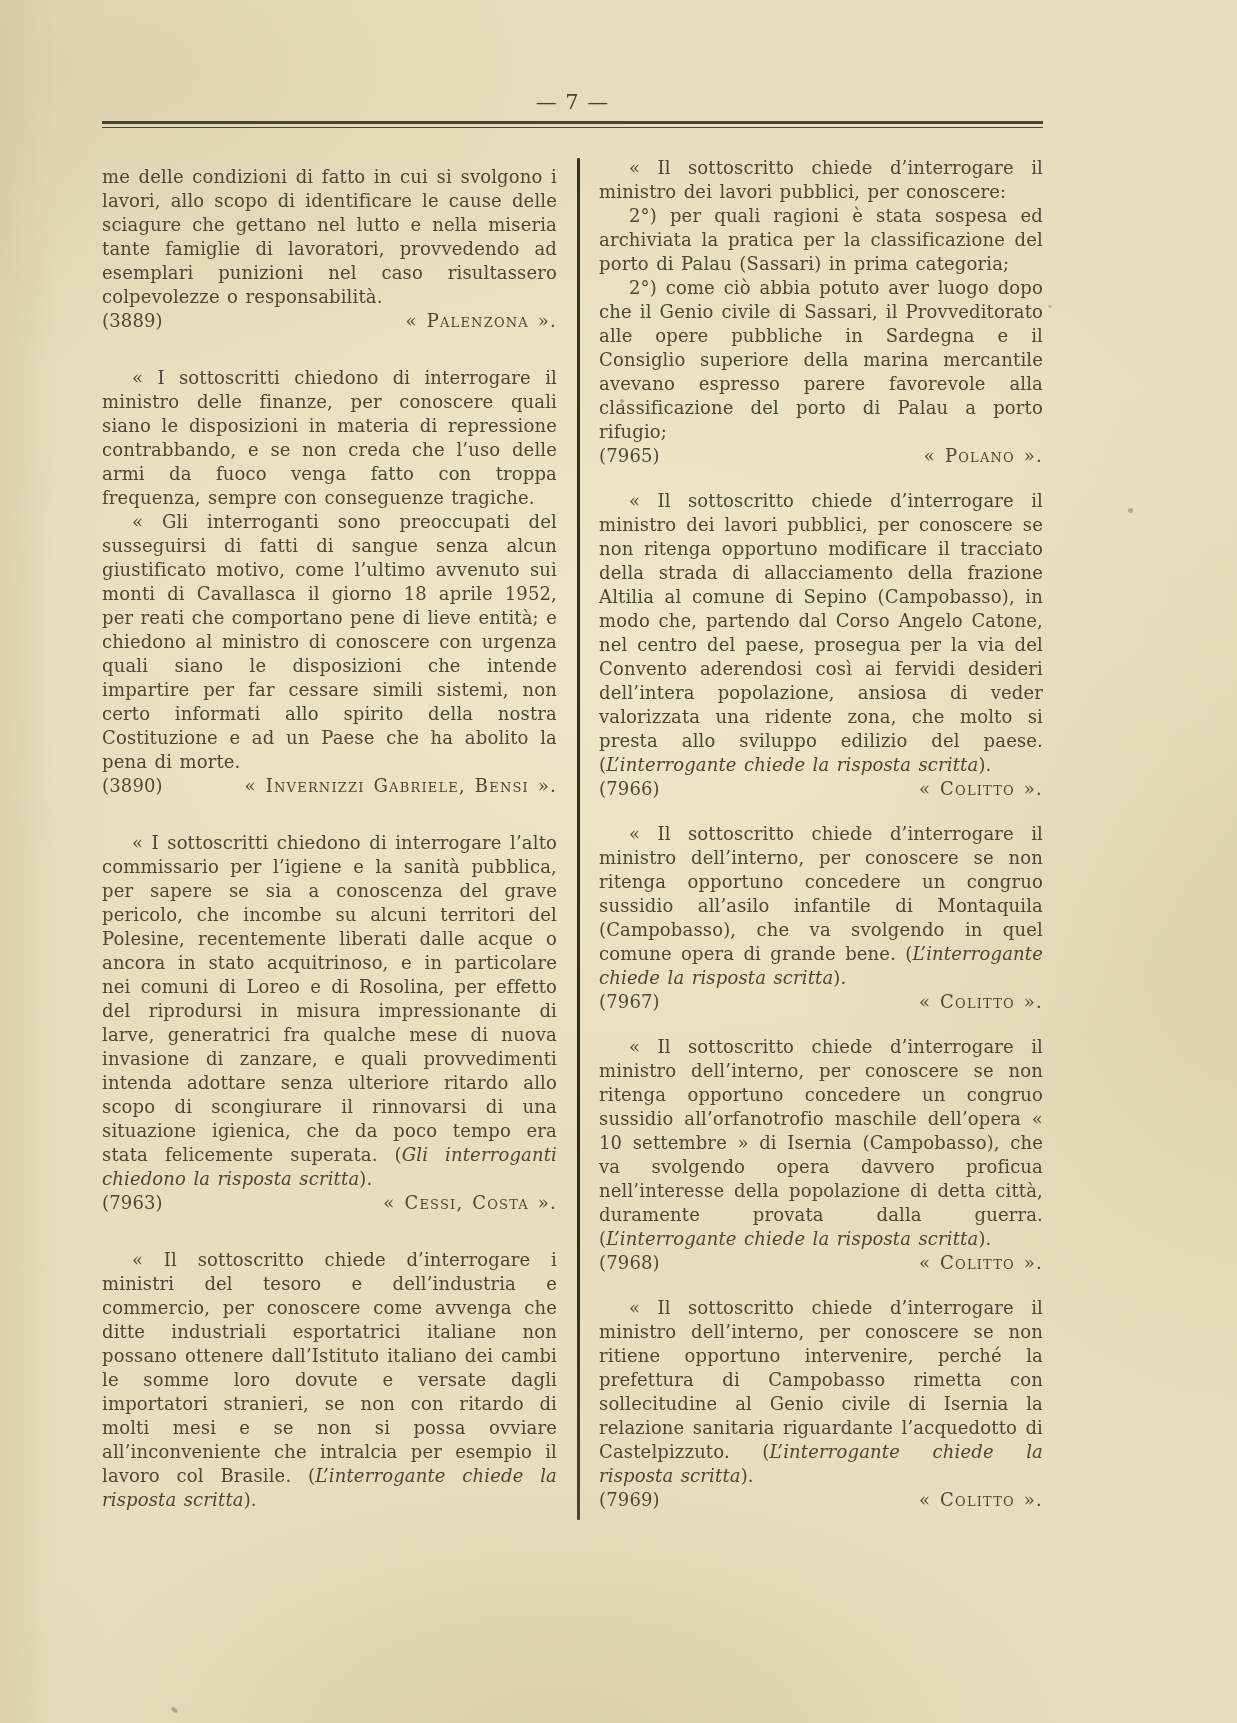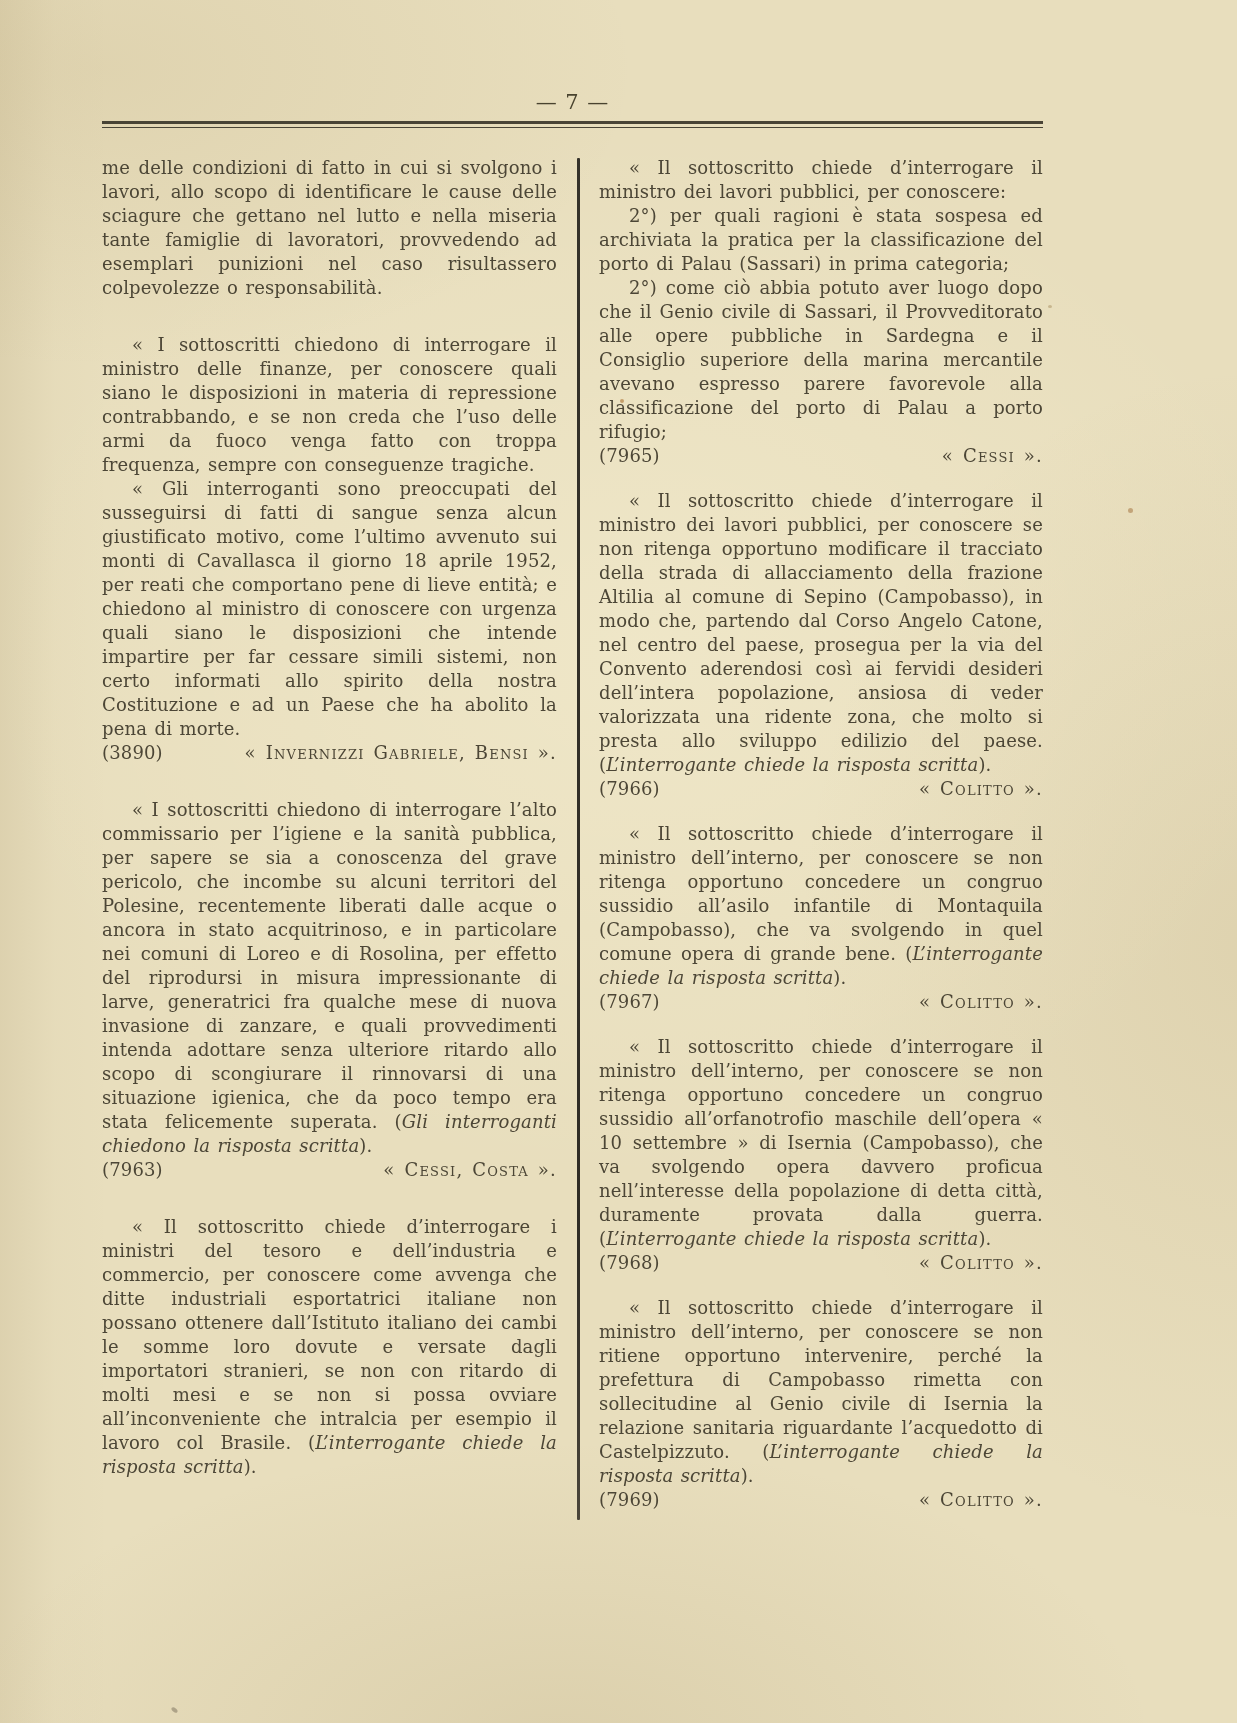--- a/index.html
+++ b/index.html
@@ -32,21 +32,21 @@
     color:#49432f;
   }
   .header-rule{
     margin-top:7px;
     height:3px;
     border-top:3px solid var(--rule);
     border-bottom:1px solid var(--rule);
     opacity:0.92;
   }
   .columns{
-    display:flex;align-items:flex-start;
+    display:flex;align-items:flex-end;
     margin-top:28px;
     position:relative;
   }
   .col{font-size:18px;line-height:24px;}
   .col-left{width:455px;}
   .col-gap{width:42px;align-self:stretch;position:relative;}
   .col-divider{
     position:absolute;left:20px;top:2px;height:1362px;width:3px;
     background:linear-gradient(#35322a,#2f2c25 80%, #4a453a);
     border-radius:1px;
@@ -88,20 +88,24 @@
 
   <div class="page-number">— 7 —</div>
   <div class="header-rule"></div>
 
   <div class="columns">
 
     <div class="col col-left">
 
       <div class="entry">
         <p class="para no-indent"><span>me delle condizioni di fatto in cui si svolgono i lavori, allo scopo di identificare le cause delle sciagure che gettano nel lutto e nella miseria tante famiglie di lavoratori, provvedendo ad esemplari punizioni nel caso risultassero colpevolezze o responsabilità.</span></p>
+        <div class="sig-line">
+          <span class="num">(3889)</span>
+          <span class="sig">« Palenzona ».</span>
+        </div>
       </div>
 
       <div class="entry">
         <p class="para"><span>« I sottoscritti chiedono di interrogare il ministro delle finanze, per conoscere quali siano le disposizioni in materia di repressione contrabbando, e se non creda che l’uso delle armi da fuoco venga fatto con troppa frequenza, sempre con conseguenze tragiche.</span></p>
         <p class="para"><span>« Gli interroganti sono preoccupati del susseguirsi di fatti di sangue senza alcun giustificato motivo, come l’ultimo avvenuto sui monti di Cavallasca il giorno 18 aprile 1952, per reati che comportano pene di lieve entità; e chiedono al ministro di conoscere con urgenza quali siano le disposizioni che intende impartire per far cessare simili sistemi, non certo informati allo spirito della nostra Costituzione e ad un Paese che ha abolito la pena di morte.</span></p>
         <div class="sig-line">
           <span class="num">(3890)</span>
           <span class="sig">« Invernizzi Gabriele, Bensi ».</span>
         </div>
       </div>
@@ -125,21 +129,21 @@
     </div>
 
     <div class="col col-right">
 
       <div class="entry">
         <p class="para"><span>« Il sottoscritto chiede d’interrogare il ministro dei lavori pubblici, per conoscere:</span></p>
         <p class="para"><span>2°) per quali ragioni è stata sospesa ed archiviata la pratica per la classificazione del porto di Palau (Sassari) in prima categoria;</span></p>
         <p class="para"><span>2°) come ciò abbia potuto aver luogo dopo che il Genio civile di Sassari, il Provveditorato alle opere pubbliche in Sardegna e il Consiglio superiore della marina mercantile avevano espresso parere favorevole alla classificazione del porto di Palau a porto rifugio;</span></p>
         <div class="sig-line">
           <span class="num">(7965)</span>
-          <span class="sig">« Cessi ».</span>
+          <span class="sig">« Polano ».</span>
         </div>
       </div>
 
       <div class="entry">
         <p class="para"><span>« Il sottoscritto chiede d’interrogare il ministro dei lavori pubblici, per conoscere se non ritenga opportuno modificare il tracciato della strada di allacciamento della frazione Altilia al comune di Sepino (Campobasso), in modo che, partendo dal Corso Angelo Catone, nel centro del paese, prosegua per la via del Convento aderendosi così ai fervidi desideri dell’intera popolazione, ansiosa di veder valorizzata una ridente zona, che molto si presta allo sviluppo edilizio del paese. (</span><span class="it">L’interrogante chiede la risposta scritta</span><span>).</span></p>
         <div class="sig-line">
           <span class="num">(7966)</span>
           <span class="sig">« Colitto ».</span>
         </div>
       </div>

